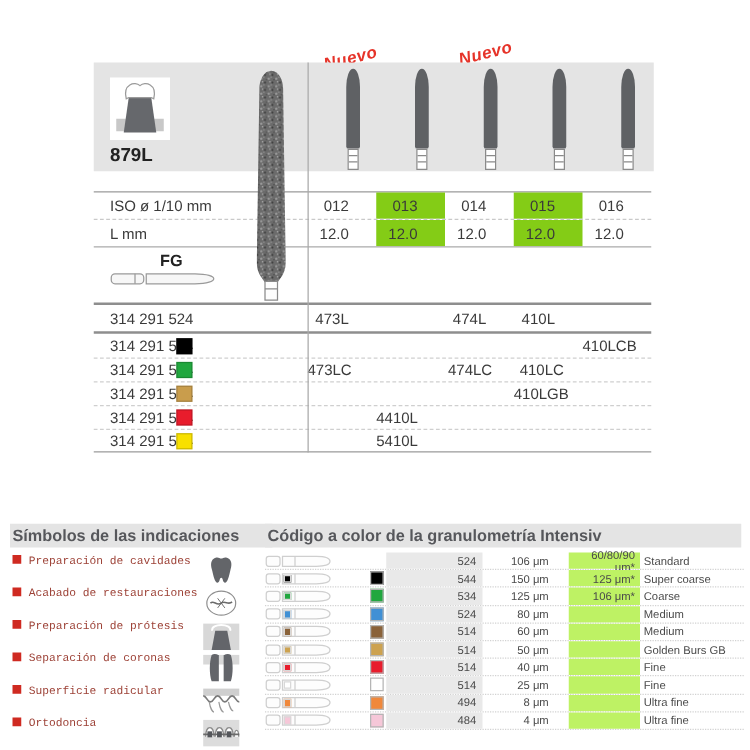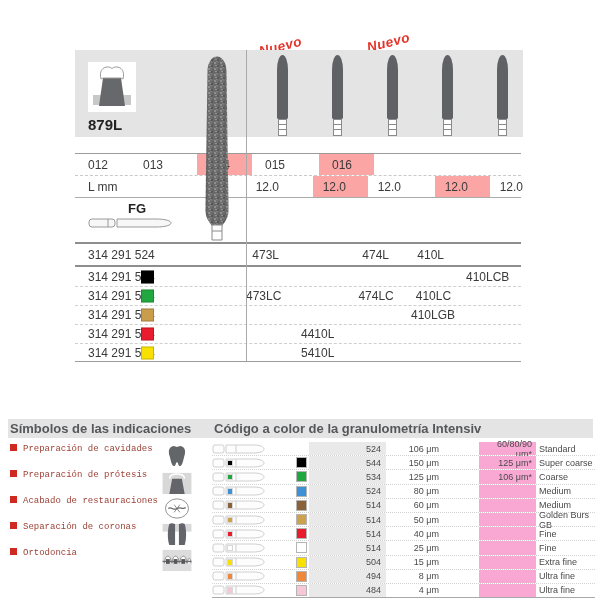--- a/index.html
+++ b/index.html
@@ -14,21 +14,21 @@
   .minibur .tip{width:11px;height:64px;background:#5f6164;border-radius:6px 6px 2px 2px / 16px 16px 2px 2px;}
   .minibur .neck{width:7px;height:15px;margin:0 auto;background:#fff;border:1px solid #8a8a8a;
      background-image:linear-gradient(#8a8a8a,#8a8a8a),linear-gradient(#8a8a8a,#8a8a8a);
      background-size:100% 1px;background-repeat:no-repeat;background-position:0 4px,0 9px;}
   .mb1{left:202px}.mb2{left:257px}.mb3{left:312px}.mb4{left:367px}.mb5{left:422px}
   .bigbur{position:absolute;left:127px;top:5px;width:30px;height:186px;z-index:6;}
   .vline{position:absolute;left:171px;top:0;width:1px;height:312px;background:#a9a9a9;}
   .row{position:absolute;left:0;width:446px;display:flex;box-sizing:border-box;}
   .lab{flex:0 0 171px;box-sizing:border-box;padding-left:13px;position:relative;display:flex;align-items:center;}
   .cell{flex:0 0 55px;box-sizing:border-box;text-align:right;padding-right:22px;display:flex;align-items:center;justify-content:flex-end;}
-  .row > div:nth-child(3), .row > div:nth-child(5){background:#fca5a5;margin-left:12px;}
+  .row > div:nth-child(3), .row > div:nth-child(5){background:#84cc16;}
   .isorow{top:103px;height:22px;border-top:1px solid #9b9b9b;font-size:12px;}
   .lrow{top:125px;height:22px;border-top:1px dashed #c9c9c9;font-size:12px;}
   .fgrow{top:147px;height:45px;border-top:1px solid #ababab;font-size:13px;}
   .fgrow .lab{display:block;padding-top:3px;}
   .fgtxt{font-weight:bold;color:#222;display:block;padding-left:40px;}
   .orows{position:absolute;top:192px;left:0;width:446px;}
   .orow{position:relative;left:0;width:446px;display:flex;font-size:12px;box-sizing:border-box;height:19px;border-top:1px dashed #cfcfcf;}
   .orows .orow:nth-child(1){height:23px;border-top:2px solid #8e8e8e;}
   .orows .orow:nth-child(2){height:21px;border-top:2px solid #8e8e8e;}
   .orows .orow:nth-child(6){border-bottom:1px solid #9b9b9b;}
@@ -54,21 +54,21 @@
   .gritrows{position:absolute;top:23px;left:0;width:383px;}
   .gritrow{height:14.2px;display:flex;align-items:center;font-size:9px;color:#4a4a4a;
            box-sizing:border-box;border-bottom:1px dotted #d2d2d2;}
   .gritrows .gritrow:nth-child(11){border-bottom:1px solid #a8a8a8;}
   .gbur{flex:0 0 56px;position:relative;height:12px;}
   .gband{position:absolute;left:15px;top:3px;width:6px;height:6.5px;border:1px solid #d8d8d8;box-sizing:border-box;}
   .gsqh{flex:0 0 41px;box-sizing:border-box;padding-left:28px;}
   .gsq{display:block;width:11px;height:11px;border:1px solid #b5b5b5;box-sizing:border-box;}
   .gcode{flex:0 0 77px;background:#e9e9e9;text-align:right;padding-right:5px;box-sizing:border-box;align-self:stretch;display:flex;align-items:center;justify-content:flex-end;}
   .ggrit{flex:0 0 69px;text-align:right;padding-right:16px;box-sizing:border-box;}
-  .gextra{flex:0 0 57px;background:#f9a8d4;text-align:right;padding-right:4px;box-sizing:border-box;align-self:stretch;display:flex;align-items:center;justify-content:flex-end;margin-left:24px;}
+  .gextra{flex:0 0 57px;background:#bef264;text-align:right;padding-right:4px;box-sizing:border-box;align-self:stretch;display:flex;align-items:center;justify-content:flex-end;}
   .gname{flex:1;padding-left:3px;}
   svg{display:block;}
 </style>
 </head>
 <body>
 
 <div class="page">
 
   <div class="nuevo nv1">Nuevo</div>
   <div class="nuevo nv2">Nuevo</div>
@@ -119,20 +119,21 @@
             <circle cx="2" cy="4.4" r="0.6" fill="#b0b0b0"></circle>
           </pattern>
         </defs>
         <path d="M15 1.5 C21 1.5 24.5 9 24.5 16 L26.5 150 L26.5 156 C26.5 164 21 169 20 171 L10 171 C9 169 3.5 164 3.5 156 L3.5 150 L5.5 16 C5.5 9 9 1.5 15 1.5 Z" fill="url(#speckle)"></path>
         <path d="M10 170 L20 170 L20 185 L10 185 Z" fill="#fdfdfd" stroke="#8a8a8a" stroke-width="1"></path>
         <line x1="10" y1="176" x2="20" y2="176" stroke="#8a8a8a" stroke-width="1"></line>
       </svg>
     </div>
 
     <div class="row isorow">
+      <div class="lab">ISO ø 1/10 mm</div>
 
         <div class="cell">012</div>
 
         <div class="cell">013</div>
 
         <div class="cell">014</div>
 
         <div class="cell">015</div>
 
         <div class="cell">016</div>
@@ -247,60 +248,71 @@
   <div class="sympanel">
     <div class="ptitle">Símbolos de las indicaciones</div>
     <div class="symrows">
 
         <div class="symrow">
           <span class="bullet"></span>
           <span class="symlabel">Preparación de cavidades</span>
           <span class="symicon">
   <svg width="34" height="25" viewBox="0 0 34 26">
     <path d="M11 3 C14 1 15.5 3 17 3 C18.5 3 20 1 23 3 C26.5 5 25.5 10 24.5 13 C23.5 17 22.5 23 20 23 C18 23 18.7 19 17 19 C15.3 19 16 23 14 23 C11.5 23 10.5 17 9.5 13 C8.5 10 7.5 5 11 3 Z" fill="#636569"></path>
+  </svg>
+</span>
+        </div>
+
+        <div class="symrow">
+          <span class="bullet"></span>
+          <span class="symlabel">Acabado de restauraciones</span>
+          <span class="symicon">
+  <svg width="34" height="25" viewBox="0 0 34 26">
+    <ellipse cx="17" cy="13" rx="12" ry="10" fill="#fff" stroke="#8f8f8f"></ellipse>
+    <path d="M8 13 C11 10 13 16 17 13 C20 10.5 23 15 26 12" fill="none" stroke="#6b6b6b" stroke-width="1.3"></path>
+    <path d="M14 9 l6 8 M20 9 l-6 8" stroke="#6b6b6b" stroke-width="0.8" fill="none"></path>
   </svg>
 </span>
         </div>
 
         <div class="symrow">
           <span class="bullet"></span>
           <span class="symlabel">Preparación de prótesis</span>
           <span class="symicon">
   <svg width="34" height="25" viewBox="0 0 34 26">
     <rect x="2" y="3" width="30" height="22" fill="#d8d8d8"></rect>
     <path d="M12 9 L22 9 L25 25 L9 25 Z" fill="#63656a"></path>
     <path d="M9.5 9 C8 2.5 26 2.5 24.5 9" fill="none" stroke="#fff" stroke-width="1.6"></path>
   </svg>
 </span>
         </div>
 
         <div class="symrow">
           <span class="bullet"></span>
-          <span class="symlabel">Acabado de restauraciones</span>
-          <span class="symicon">
-  <svg width="34" height="25" viewBox="0 0 34 26">
-    <ellipse cx="17" cy="13" rx="12" ry="10" fill="#fff" stroke="#8f8f8f"></ellipse>
-    <path d="M8 13 C11 10 13 16 17 13 C20 10.5 23 15 26 12" fill="none" stroke="#6b6b6b" stroke-width="1.3"></path>
-    <path d="M14 9 l6 8 M20 9 l-6 8" stroke="#6b6b6b" stroke-width="0.8" fill="none"></path>
-  </svg>
-</span>
-        </div>
-
-        <div class="symrow">
-          <span class="bullet"></span>
           <span class="symlabel">Separación de coronas</span>
           <span class="symicon">
   <svg width="34" height="25" viewBox="0 0 34 26">
     <rect x="2" y="2" width="30" height="8" fill="#d8d8d8"></rect>
     <path d="M9 2 C10.5 .8 13 1 14.5 2 L15 2 L15 24 L9 24 C7 18 7 8 9 2 Z" fill="#63656a"></path>
     <path d="M25 2 C23.5 .8 21 1 19.5 2 L19 2 L19 24 L25 24 C27 18 27 8 25 2 Z" fill="#63656a"></path>
   </svg>
 </span>
         </div>
 
+        <div class="symrow">
+          <span class="bullet"></span>
+          <span class="symlabel">Superficie radicular</span>
+          <span class="symicon">
+  <svg width="34" height="25" viewBox="0 0 34 26">
+    <rect x="2" y="3" width="30" height="6" fill="#cfcfcf"></rect>
+    <path d="M2 9 C5 9 5 14 8 14 C11 14 11 9 14 9 C17 9 17 14 20 14 C23 14 23 9 26 9 C29 9 29 14 32 14" fill="none" stroke="#7a7a7a" stroke-width="1.4"></path>
+    <path d="M7 14 C8 20 10 22.5 11 22.5 M15 14 C16 20 18 22.5 19 22.5 M23 14 C24 19 26 21.5 27 21.5" stroke="#9a9a9a" stroke-width="1" fill="none"></path>
+  </svg>
+</span>
+        </div>
 
         <div class="symrow">
           <span class="bullet"></span>
           <span class="symlabel">Ortodoncia</span>
           <span class="symicon">
   <svg width="34" height="25" viewBox="0 0 34 26">
     <rect x="2" y="2" width="30" height="22" fill="#dcdcdc"></rect>
     <path d="M4 16 C4 6 11 6 11 16 M12 16 C12 6 19 6 19 16 M20 16 C20 6 27 6 27 16 M28 16 C28 9 31.5 9 31.5 16" fill="#fff" stroke="#8a8a8a" stroke-width="1"></path>
     <line x1="2" y1="14" x2="32" y2="14" stroke="#6b6b6b" stroke-width="1.4"></line>
     <rect x="5.5" y="11.5" width="4" height="5" fill="#55575b"></rect>
@@ -454,37 +466,20 @@
           </span>
           <span class="gsqh">
             <span class="gsq" style="background: rgb(255, 255, 255);"></span>
           </span>
           <span class="gcode">514</span>
           <span class="ggrit">25 μm</span>
           <span class="gextra"></span>
           <span class="gname">Fine</span>
         </div>
 
-        <div class="gritrow">
-          <span class="gbur">
-            <svg width="54" height="12" viewBox="0 0 54 12">
-              <rect x="1" y="2" width="11" height="8" rx="2" fill="#fdfdfd" stroke="#cfcfcf"></rect>
-              <path d="M14 2 L41 2 C49 2 52 4 52 6 C52 8 49 10 41 10 L14 10 Z" fill="#fdfdfd" stroke="#cfcfcf"></path>
-              <line x1="24" y1="2" x2="24" y2="10" stroke="#cfcfcf"></line>
-            </svg>
-            <span class="gband" style="background: rgb(248, 224, 0);"></span>
-          </span>
-          <span class="gsqh">
-            <span class="gsq" style="background: rgb(248, 224, 0);"></span>
-          </span>
-          <span class="gcode">504</span>
-          <span class="ggrit">15 μm</span>
-          <span class="gextra"></span>
-          <span class="gname">Extra fine</span>
-        </div>
 
         <div class="gritrow">
           <span class="gbur">
             <svg width="54" height="12" viewBox="0 0 54 12">
               <rect x="1" y="2" width="11" height="8" rx="2" fill="#fdfdfd" stroke="#cfcfcf"></rect>
               <path d="M14 2 L41 2 C49 2 52 4 52 6 C52 8 49 10 41 10 L14 10 Z" fill="#fdfdfd" stroke="#cfcfcf"></path>
               <line x1="24" y1="2" x2="24" y2="10" stroke="#cfcfcf"></line>
             </svg>
             <span class="gband" style="background: rgb(240, 136, 59);"></span>
           </span>

